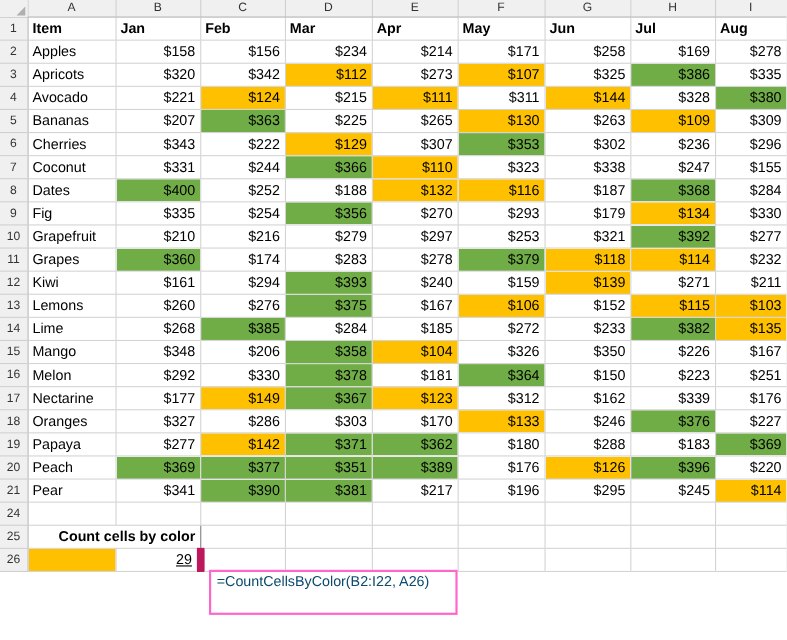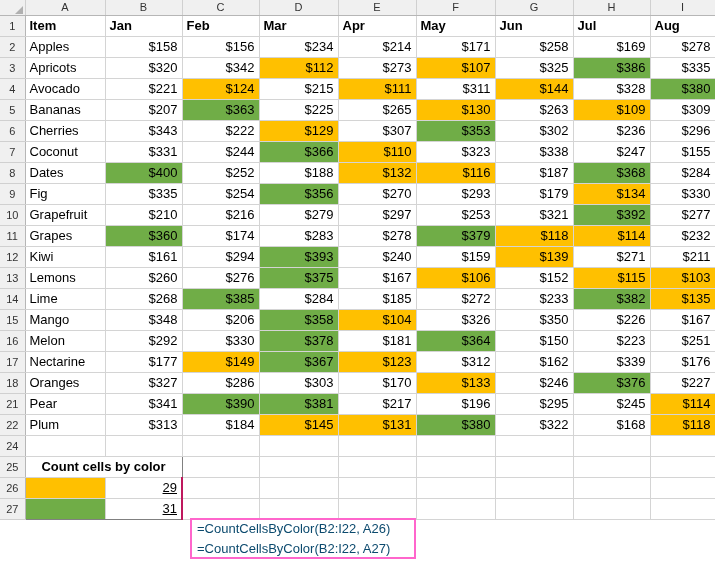--- a/index.html
+++ b/index.html
@@ -87,35 +87,35 @@
   td.txt { text-align: left; }
   td.hdr { font-weight: bold; text-align: left; margin-top: 28px; }
   td.empty { background: #ffffff; }
 
   td.fill-orange { background: #FFC000; }
   td.fill-green  { background: #70AD47; }
 
   
   td.cbc-title {
     font-weight: bold;
-    text-align: center;
+    text-align: right;
     border-top: 1px solid #808080;
     border-left: 1px solid #808080;
     border-right: 1px solid #808080;
     border-bottom: 1px solid #d4d4d4;
   }
   td.cbc-swatch {
     border-left: 1px solid #808080;
     border-right: 1px solid #d4d4d4;
     border-bottom: 1px solid #d4d4d4;
   }
   td.cbc-swatch.last { border-bottom: 1px solid #808080; }
   td.cbc-count {
     text-align: right;
-    border-right: 2px solid #be185d;
+    border-right: 7px solid #be185d;
     border-bottom: 1px solid #d4d4d4;
     text-decoration: underline;
   }
   td.cbc-count.last { border-bottom: 1px solid #808080; }
 
   
   #formula-box {
     position: absolute;
     left: 190px;
     top: 518px;
@@ -383,44 +383,56 @@
           <td class="cell num">$327</td>
           <td class="cell num">$286</td>
           <td class="cell num">$303</td>
           <td class="cell num">$170</td>
           <td class="cell num fill-orange">$133</td>
           <td class="cell num">$246</td>
           <td class="cell num fill-green">$376</td>
           <td class="cell num">$227</td>
         </tr>
         <tr>
+          <td class="rowhead">19</td>
+          <td class="cell txt">Papaya</td>
+          <td class="cell num">$277</td>
+          <td class="cell num fill-orange">$142</td>
+          <td class="cell num fill-green">$371</td>
+          <td class="cell num fill-green">$362</td>
+          <td class="cell num">$180</td>
+          <td class="cell num">$288</td>
+          <td class="cell num">$183</td>
+          <td class="cell num fill-green">$369</td>
+        </tr>
+        <tr>
+          <td class="rowhead">20</td>
+          <td class="cell txt">Peach</td>
+          <td class="cell num fill-green">$369</td>
+          <td class="cell num fill-green">$377</td>
+          <td class="cell num fill-green">$351</td>
+          <td class="cell num fill-green">$389</td>
+          <td class="cell num">$176</td>
+          <td class="cell num fill-orange">$126</td>
+          <td class="cell num fill-green">$396</td>
+          <td class="cell num">$220</td>
+        </tr>
+        <tr>
           <td class="rowhead">21</td>
           <td class="cell txt">Pear</td>
           <td class="cell num">$341</td>
           <td class="cell num fill-green">$390</td>
           <td class="cell num fill-green">$381</td>
           <td class="cell num">$217</td>
           <td class="cell num">$196</td>
           <td class="cell num">$295</td>
           <td class="cell num">$245</td>
           <td class="cell num fill-orange">$114</td>
         </tr>
         <tr>
-          <td class="rowhead">22</td>
-          <td class="cell txt">Plum</td>
-          <td class="cell num">$313</td>
-          <td class="cell num">$184</td>
-          <td class="cell num fill-orange">$145</td>
-          <td class="cell num fill-orange">$131</td>
-          <td class="cell num fill-green">$380</td>
-          <td class="cell num">$322</td>
-          <td class="cell num">$168</td>
-          <td class="cell num fill-orange">$118</td>
-        </tr>
-        <tr>
           <td class="rowhead">24</td>
           <td class="cell empty"></td>
           <td class="cell empty"></td>
           <td class="cell empty"></td>
           <td class="cell empty"></td>
           <td class="cell empty"></td>
           <td class="cell empty"></td>
           <td class="cell empty"></td>
           <td class="cell empty"></td>
           <td class="cell empty"></td>
@@ -441,31 +453,18 @@
           <td class="cell cbc-swatch fill-orange"></td>
           <td class="cell cbc-count">29</td>
           <td class="cell empty"></td>
           <td class="cell empty"></td>
           <td class="cell empty"></td>
           <td class="cell empty"></td>
           <td class="cell empty"></td>
           <td class="cell empty"></td>
           <td class="cell empty"></td>
         </tr>
-        <tr>
-          <td class="rowhead">27</td>
-          <td class="cell cbc-swatch last fill-green"></td>
-          <td class="cell cbc-count last">31</td>
-          <td class="cell empty"></td>
-          <td class="cell empty"></td>
-          <td class="cell empty"></td>
-          <td class="cell empty"></td>
-          <td class="cell empty"></td>
-          <td class="cell empty"></td>
-          <td class="cell empty"></td>
-        </tr>
       </tbody>
   </table>
 
   <div id="formula-box"></div>
   <div class="formula-line" id="formula-line-1">=CountCellsByColor(B2:I22, A26)</div>
-  <div class="formula-line" id="formula-line-2">=CountCellsByColor(B2:I22, A27)</div>
 </div>
 
 </body></html>

